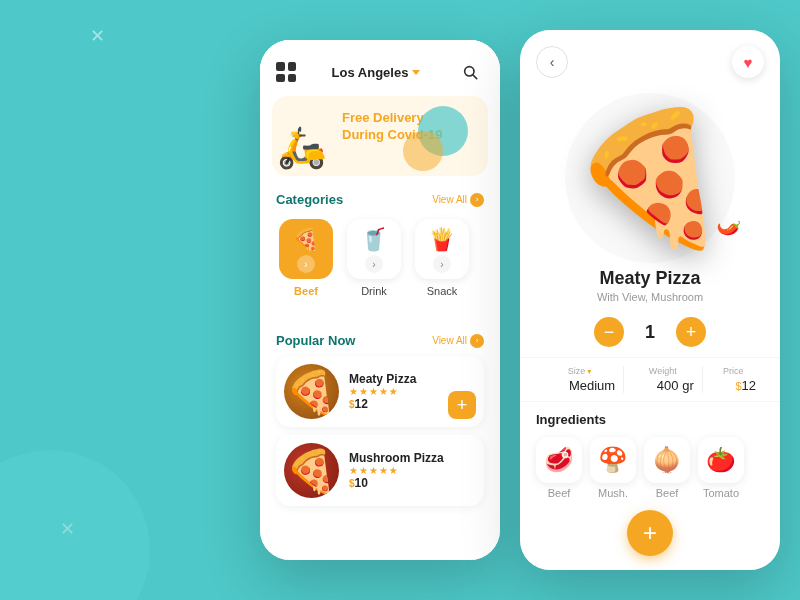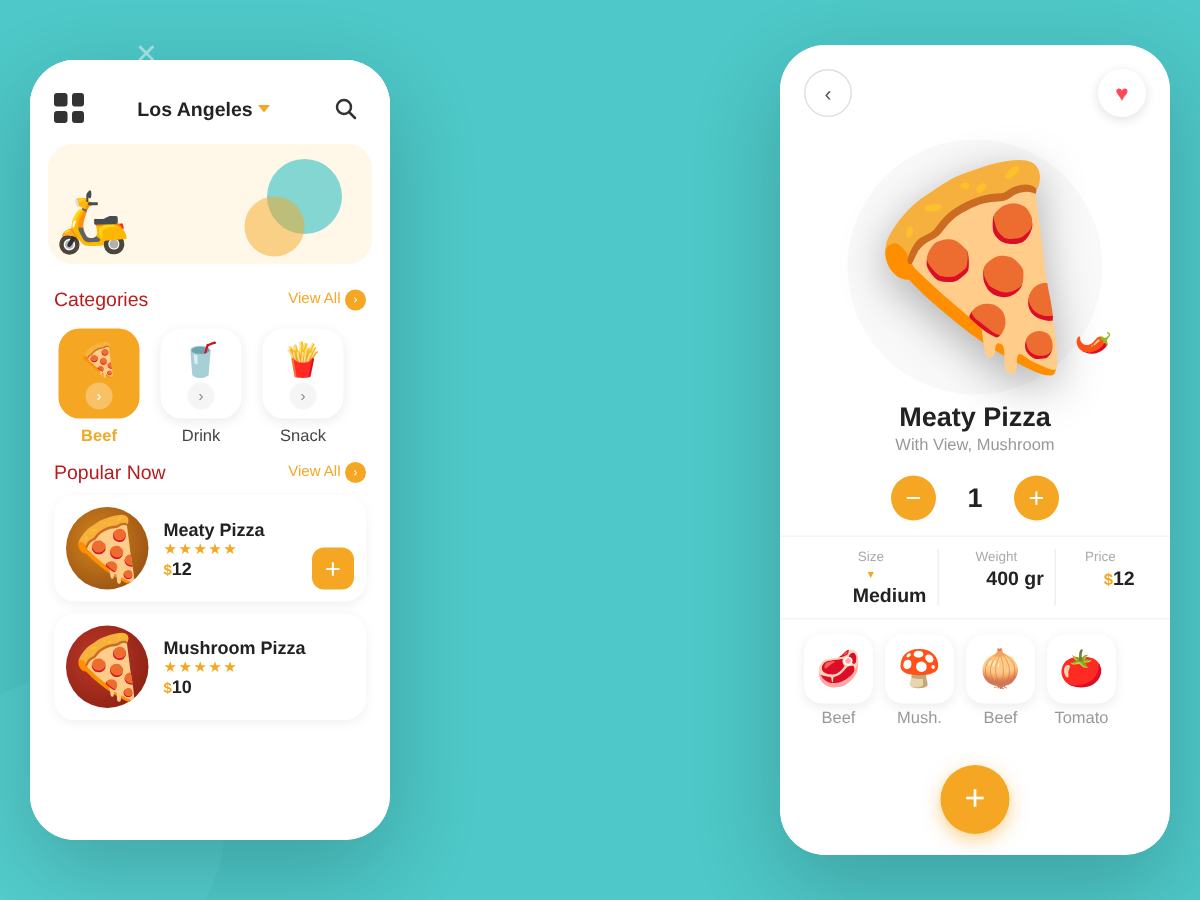--- a/index.html
+++ b/index.html
@@ -27,21 +27,21 @@
     .bg-deco-2 {
       width: 120px; height: 120px;
       background: #3ab8b8;
       top: 100px; right: 30px;
       opacity: 0.3;
     }
 
     
     .screens-container {
       display: flex;
-      justify-content: space-between;
+      justify-content: flex-end;
       align-items: center;
       height: 100%;
       gap: 20px;
       padding: 20px;
     }
 
     .phone {
       background: #f5f5f5;
       border-radius: 30px;
       overflow: hidden;
@@ -147,22 +147,22 @@
 
     
     .section-header {
       display: flex;
       justify-content: space-between;
       align-items: center;
       padding: 6px 16px;
     }
     .section-title {
       font-size: 13px;
-      font-weight: 400;
-      color: #b91c1c;
+      font-weight: 700;
+      color: #0f766e;
     }
     .view-all {
       font-size: 10px;
       color: #f5a623;
       display: flex;
       align-items: center;
       gap: 3px;
     }
     .view-all-arrow {
       width: 14px; height: 14px;
@@ -221,20 +221,21 @@
     .category-label {
       font-size: 11px;
       color: #444;
       font-weight: 500;
     }
     .category-label.active { color: #f5a623; font-weight: 700; }
 
     
     .popular-section {
       padding: 0 16px;
+      margin-top: 26px;
     }
     .popular-header {
       display: flex;
       justify-content: space-between;
       align-items: center;
       margin-bottom: 8px;
     }
 
     .food-item {
       display: flex;
@@ -407,25 +408,24 @@
       border-bottom: 1px solid #f5f5f5;
     }
     .detail-col { text-align: center; }
     .detail-label {
       font-size: 9px;
       color: #aaa;
       display: flex;
       align-items: center;
       gap: 2px;
       justify-content: center;
-      flex-direction: column;
     }
     .detail-value {
       font-size: 13px;
-      font-weight: 700;
+      font-weight: 400;
       color: #222;
       margin-top: 2px;
       padding-left: 25px;
     }
     .detail-divider {
       width: 1px;
       background: #f0f0f0;
     }
 
     .ingredients-section {
@@ -516,20 +516,21 @@
             <circle cx="11" cy="11" r="7"></circle>
             <line x1="16.5" y1="16.5" x2="22" y2="22"></line>
           </svg>
         </button>
       </div>
 
       <div class="banner">
         <span class="banner-scooter">🛵</span>
         <div class="banner-circle-1"></div>
         <div class="banner-circle-2"></div>
+        <div class="banner-text-main">Free Delivery<br>During Covid-19</div>
       </div>
 
       <div class="section-header">
         <span class="section-title">Categories</span>
         <div class="view-all">
           <span>View All</span>
           <div class="view-all-arrow">›</div>
         </div>
       </div>
 
@@ -640,20 +641,21 @@
           <div class="detail-label">
             <span>Price</span>
           </div>
           <div class="detail-value">
             <span style="color:#f5a623; font-size:11px;">$</span><span>12</span>
           </div>
         </div>
       </div>
 
       <div class="ingredients-section">
+        <div class="ingredients-title">Ingredients</div>
         <div class="ingredients-row">
           <div class="ingredient-chip">
             <div class="ingredient-icon-box">🥩</div>
             <span class="ingredient-label">Beef</span>
           </div>
           <div class="ingredient-chip">
             <div class="ingredient-icon-box">🍄</div>
             <span class="ingredient-label">Mush.</span>
           </div>
           <div class="ingredient-chip">

